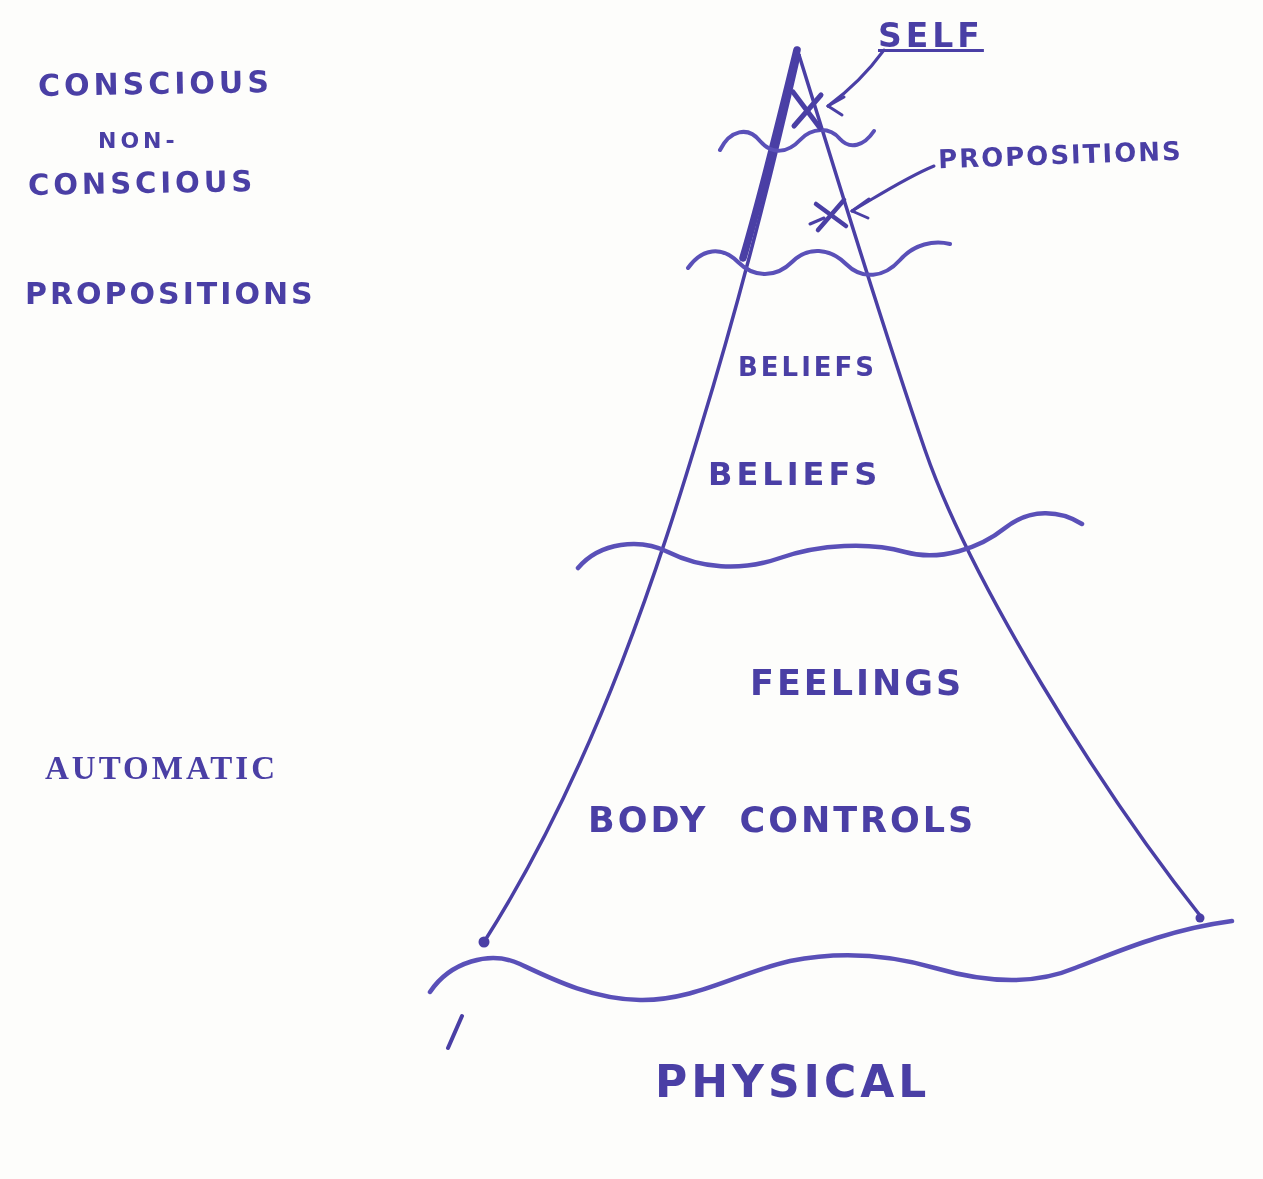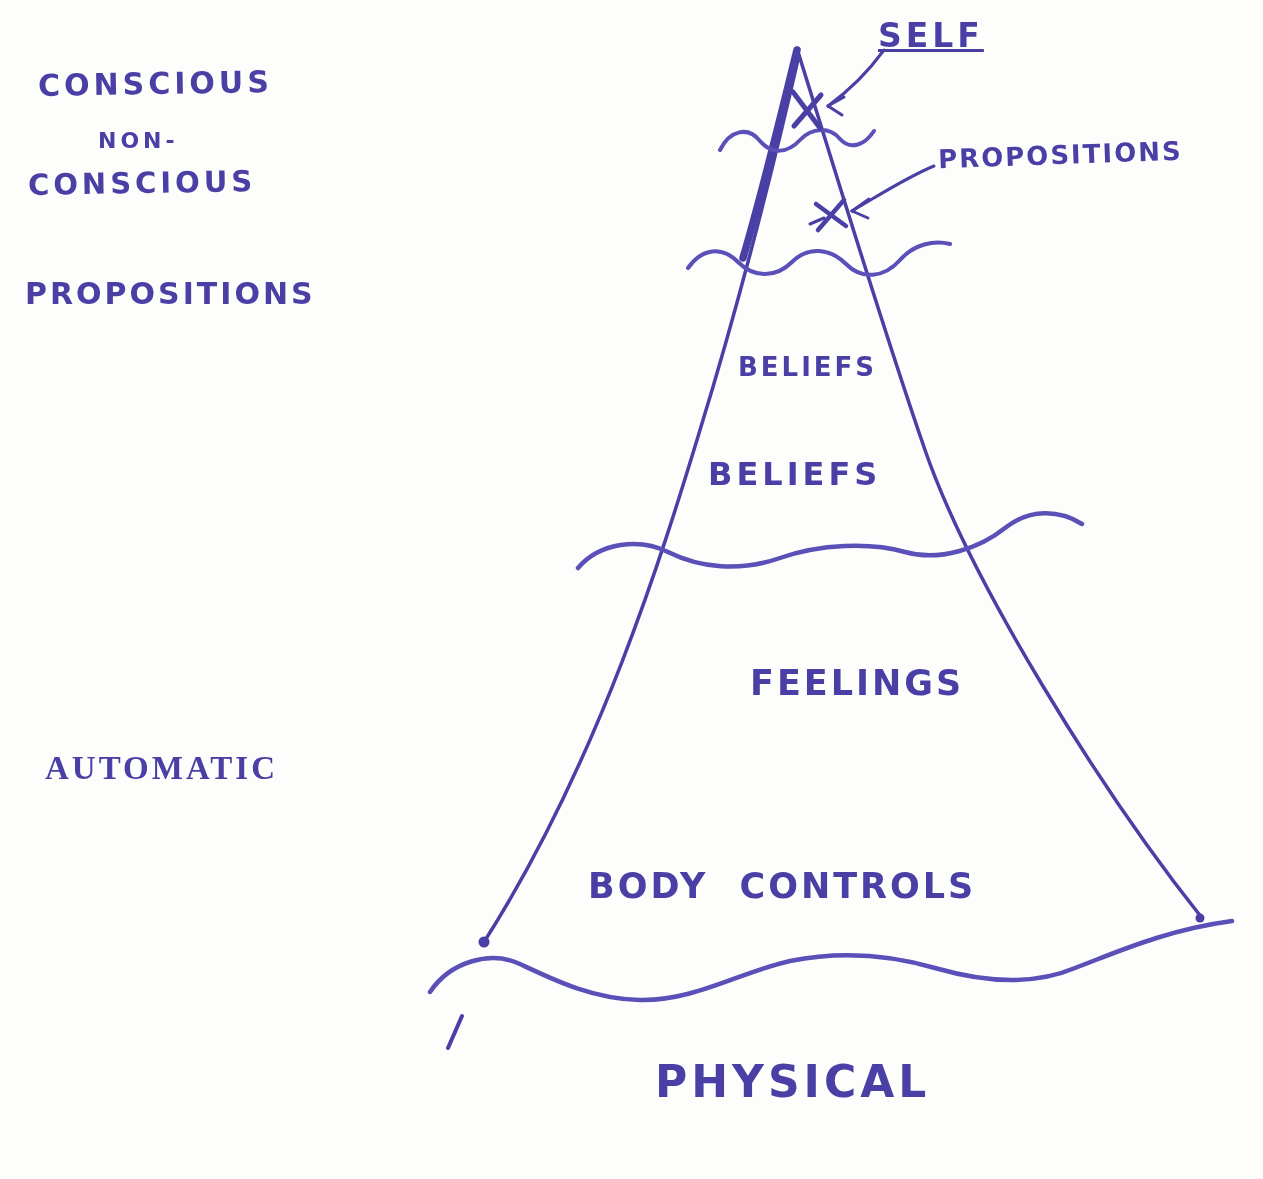--- a/index.html
+++ b/index.html
@@ -100,17 +100,17 @@
   <div class="hand" style="left:878px; top:16px; font-size:33px; letter-spacing:4px;text-decoration:underline;">SELF</div>
 
   <div class="hand" style="left:938px; top:140px; font-size:26px; letter-spacing:2px; transform:rotate(-2deg);">PROPOSITIONS</div>
 
   <div class="hand" style="left:738px; top:352px; font-size:26px; letter-spacing:3px;">BELIEFS</div>
 
   <div class="hand" style="left:708px; top:455px; font-size:32px; letter-spacing:4px;">BELIEFS</div>
 
   <div class="hand" style="left:722px; top:663px; font-size:35px; letter-spacing:3px;margin-left:28px;">FEELINGS</div>
 
-  <div class="hand" style="left:588px; top:866px; font-size:35px; letter-spacing:3px; word-spacing:16px;text-align:center;">BODY CONTROLS</div>
+  <div class="hand" style="left:588px; top:800px; font-size:35px; letter-spacing:3px; word-spacing:16px;text-align:center;">BODY CONTROLS</div>
 
   <div class="hand" style="left:655px; top:1056px; font-size:44px; letter-spacing:4px;">PHYSICAL</div>
 
 </div>
 
 </body></html>

